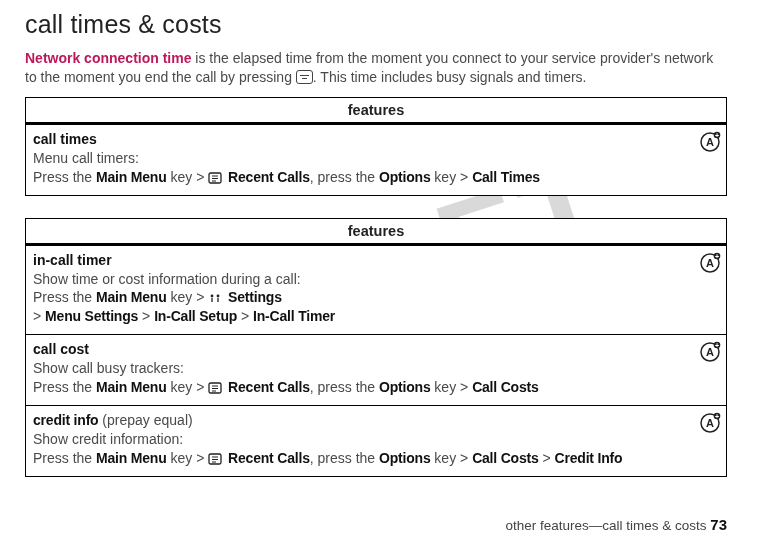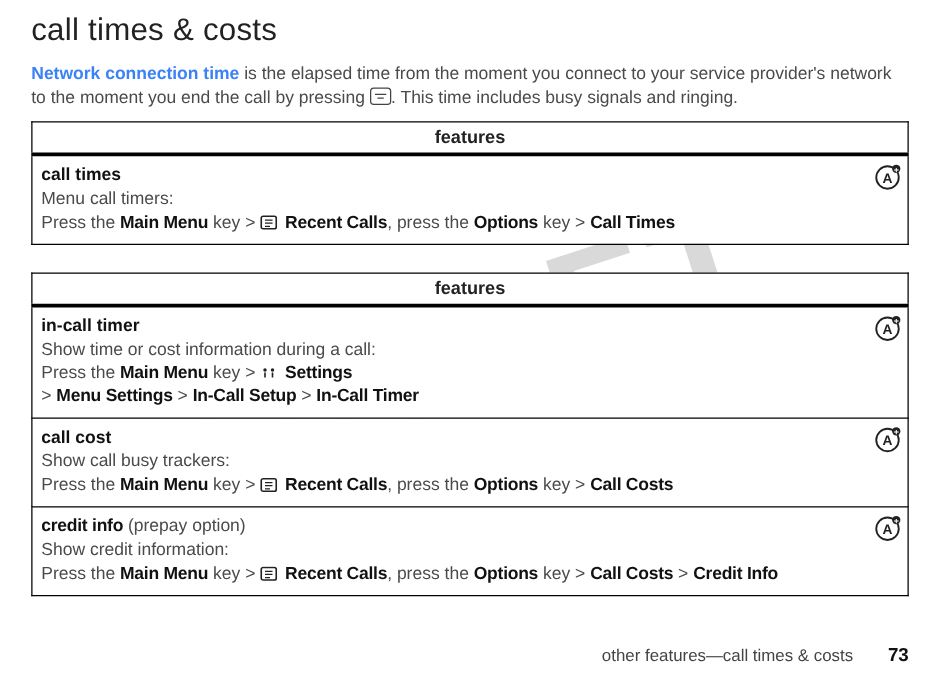--- a/index.html
+++ b/index.html
@@ -45,21 +45,21 @@
     margin: 0 0 10px 0;
     color: #222;
     letter-spacing: 0.2px;
   }
   p {
     margin: 0 0 10px 0;
     line-height: 1.35;
     color: #4a4a4a;
   }
   .lead-strong {
-    color: #3b82f6;
+    color: #be185d;
     font-weight: 700;
   }
   .end-icon {
     display: inline-block;
     width: 15px;
     height: 12px;
     border: 1px solid #444;
     border-radius: 3px;
     vertical-align: -2px;
     position: relative;
@@ -148,35 +148,34 @@
   .footer {
     position: absolute;
     bottom: 14px;
     right: 32px;
     font-size: 13.5px;
     color: #444;
   }
   .footer .pg {
     font-weight: 700;
     color: #111;
-    margin-left: 24px;
     font-size: 15px;
   }
 </style>
 </head>
 <body>
 
 <div class="watermark">DRAFT</div>
 
 <div class="page">
   <div class="col">
     <h1>call times &amp; costs</h1>
 
     <p>
-      <span class="lead-strong">Network connection time</span><span> is the elapsed time from the moment you connect to your service provider's network to the moment you end the call by pressing </span><span class="end-icon"></span><span>. This time includes busy signals and ringing.</span>
+      <span class="lead-strong">Network connection time</span><span> is the elapsed time from the moment you connect to your service provider's network to the moment you end the call by pressing </span><span class="end-icon"></span><span>. This time includes busy signals and timers.</span>
     </p>
 
 
     <table class="features">
       <tbody>
           <tr>
         <th>features</th>
       </tr>
       <tr>
         <td>
@@ -264,21 +263,21 @@
           <div class="cell">
             <span class="badge">
               <svg width="22" height="22" viewBox="0 0 22 22">
                 <circle cx="11" cy="11" r="9" fill="none" stroke="#222" stroke-width="1.5"></circle>
                 <text x="11" y="15" text-anchor="middle" font-size="11" font-family="Arial" font-weight="700" fill="#222">A</text>
                 <circle cx="18" cy="4" r="3.3" fill="#222"></circle>
                 <text x="18" y="7" text-anchor="middle" font-size="7" fill="#fff" font-weight="700">+</text>
               </svg>
             </span>
             <div class="row-title">
-              <span class="condensed" style="font-family:Arial;">credit info</span><span style="font-weight:400;color:#4a4a4a;"> (prepay option)</span>
+              <span class="condensed" style="font-family:Arial;">credit info</span><span style="font-weight:400;color:#4a4a4a;"> (prepay equal)</span>
             </div>
             <div class="row-body">Show credit information:</div>
             <div class="row-body">
               <span>Press the </span><span class="condensed">Main Menu</span><span class="sub"> key &gt; </span><span class="mini-icon"><svg width="14" height="12" viewBox="0 0 14 12">
                       <rect x="1" y="1" width="12" height="10" rx="1.5" fill="none" stroke="#222" stroke-width="1.3"></rect>
                       <path d="M4 4h6M4 6.5h6M4 9h4" stroke="#222" stroke-width="1"></path>
                     </svg></span> <span class="condensed">Recent Calls</span><span class="sub">, press the </span><span class="condensed">Options</span><span class="sub"> key &gt; </span><span class="condensed">Call Costs</span><span class="sub"> &gt; </span><span class="condensed">Credit Info</span>
             </div>
           </div>
         </td>

